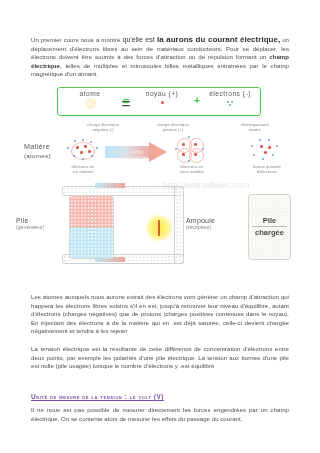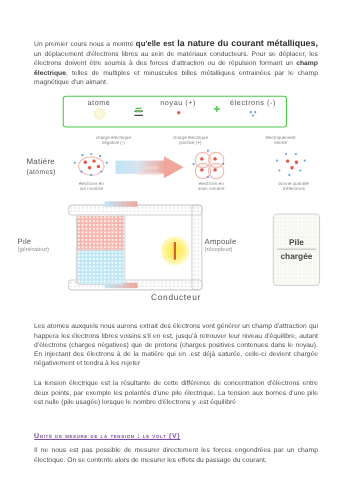--- a/index.html
+++ b/index.html
@@ -16,21 +16,21 @@
     position:absolute;
     left:31px;width:258px;
     font-size:6.1px;
     line-height:8.6px;
     color:#4d4d4d;
     text-align:left;
     letter-spacing:0.02px;
   }
   .para.just{text-align:justify;}
   .b{font-weight:bold;color:#3a3a3a;}
-  .big1{font-size:7.1px;font-weight:bold;color:#353535;}
+  .big1{font-size:7.1px;font-weight:normal;color:#353535;}
   .big2{font-size:8.0px;font-weight:bold;color:#2f2f2f;}
 
   
   .figure{position:absolute;left:0;top:80px;width:320px;height:212px;}
 
   
   .eqbox{
     position:absolute;left:57px;top:7px;width:202px;height:27px;
     border:1.3px solid #4ec94e;border-radius:3px;background:#fff;
   }
@@ -153,21 +153,21 @@
     white-space:nowrap;
   }
   .heading .v{font-variant:normal;}
 </style>
 </head>
 <body>
 
 <div class="page">
 
   <div class="para just" style="top:36px;">
-    <span>Un premier cours nous a montré </span><span class="big1">qu'elle est </span><span class="big2">la nature du courant métalliques,</span>
+    <span>Un premier cours nous a montré </span><span class="big1">qu'elle est </span><span class="big2">la aurons du courant électrique,</span>
     <span>un déplacement d'électrons libres au sein de matériaux conducteurs. Pour se déplacer, les électrons doivent être soumis à des forces d'attraction ou de répulsion formant un </span><span class="b">champ électrique</span><span>, telles de multiples et minuscules billes métalliques entrainées par le champ magnétique d'un aimant.</span>
   </div>
 
   <div class="figure">
 
     <div class="eqbox">
       <div class="eq-cell" style="left:4px;width:56px;">
         <div class="eq-lbl">atome</div>
         <div class="atom-ghost"></div>
       </div>
@@ -268,20 +268,21 @@
       <i class="e" style="left:7px;top:16px;"></i>
       <i class="p" style="left:14px;top:7px;"></i>
         <i class="p" style="left:22px;top:8px;"></i>
       <i class="p" style="left:18px;top:13px;"></i>
     </div>
     <div class="sublbl" style="left:238px;top:84px;width:58px;">
       <span>bonne quantité</span><br>
       <span>d'électrons</span>
     </div>
 
+    <div class="watermark">http://entraidelec.com</div>
 
     <div class="circuit">
 
       <div class="wire-dots" style="left:63px;top:-3px;width:118px;height:6px;"></div>
       <div class="wire" style="left:62px;top:-4px;width:120px;height:8px;border-radius:3px;"></div>
       <div class="wire" style="left:174px;top:-4px;width:8px;height:76px;border-radius:3px;"></div>
       <div class="wire-dots" style="left:175px;top:-3px;width:6px;height:74px;"></div>
       <div class="wire" style="left:62px;top:64px;width:120px;height:8px;border-radius:3px;"></div>
       <div class="wire-dots" style="left:63px;top:65px;width:118px;height:6px;"></div>
 
@@ -312,21 +313,20 @@
       </div>
 
       <div class="usedbat">
         <div class="dots2"></div>
         <div class="t1">Pile</div>
         <div class="sep"></div>
         <div class="t2">chargée</div>
       </div>
     </div>
 
-    <div class="conducteur">Conducteur</div>
   </div>
 
   <div class="para just" style="top:293px;">Les atomes auxquels nous aurons extrait des électrons vont générer un champ d'attraction qui happera les électrons libres voisins s'il en est, jusqu'à retrouver leur niveau d'équilibre, autant d'électrons (charges négatives) que de protons (charges positives contenues dans le noyau). En injectant des électrons à de la matière qui en .est déjà saturée, celle-ci devient chargée négativement et tendra à les rejeter</div>
 
   <div class="para just" style="top:345px;">La tension électrique est la résultante de cette différence de concentration d'électrons entre deux points, par exemple les polarités d'une pile électrique. La tension aux bornes d'une pile est nulle (pile usagée) lorsque le nombre d'électrons y .est équilibré</div>
 
   <div class="heading">
     <span>Unité de mesure de la tension : le volt </span><span class="v">(V)</span>
   </div>
 

